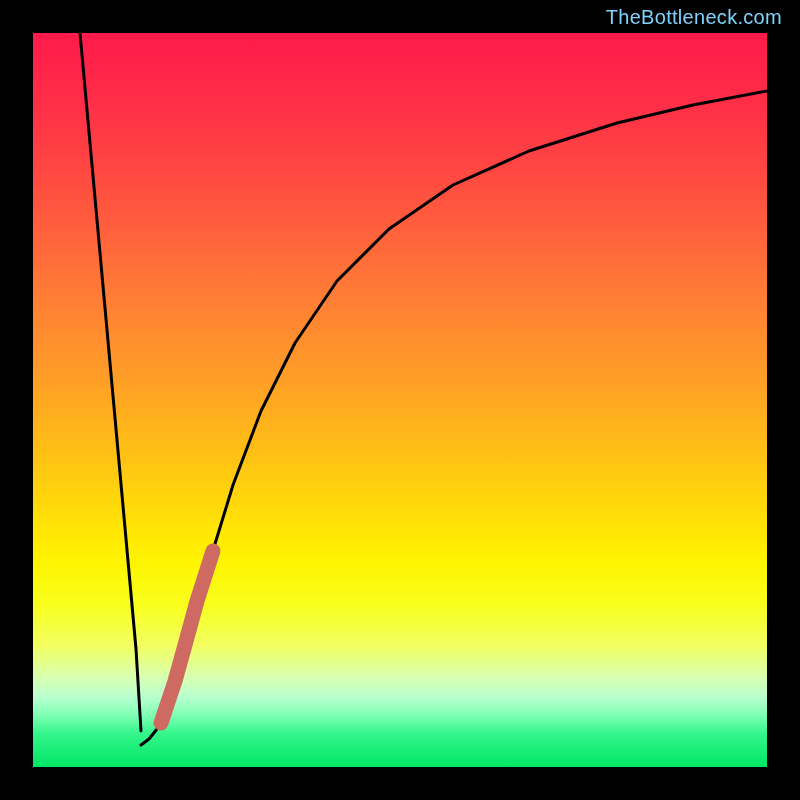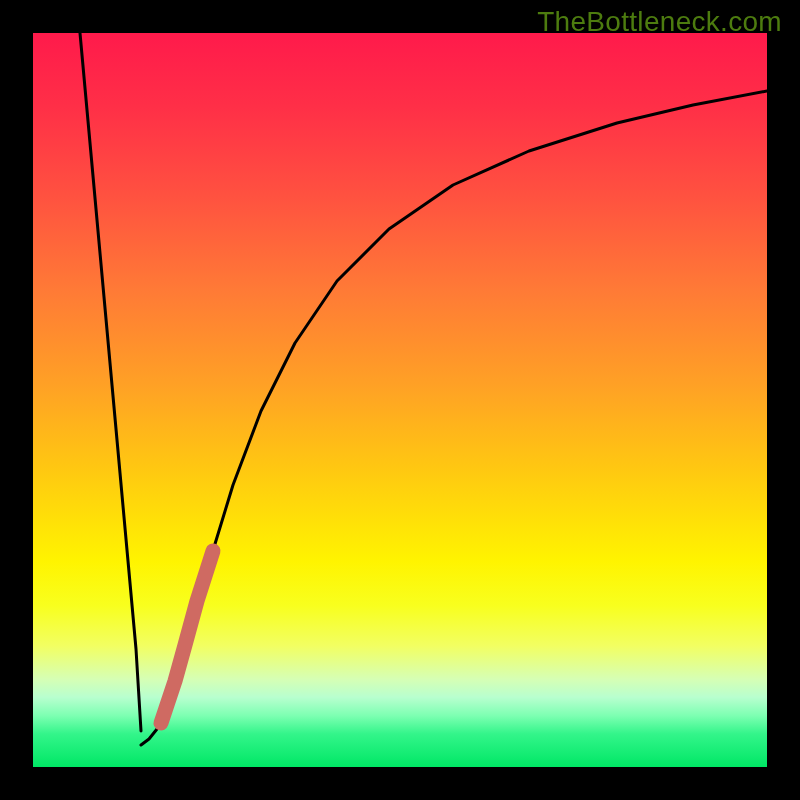--- a/index.html
+++ b/index.html
@@ -28,22 +28,22 @@
     overflow: hidden;
   }
   .gradient {
     position: absolute;
     inset: 0;
   }
   .watermark {
     position: absolute;
     top: 6px;
     right: 18px;
-    color: #4d7c0f;
-    font-size: 28px;
+    color: #7dd3fc;
+    font-size: 20px;
     font-weight: 500;
     letter-spacing: 0.3px;
     user-select: none;
   }
   svg.curves {
     position: absolute;
     inset: 0;
   }
 </style>
 </head>

